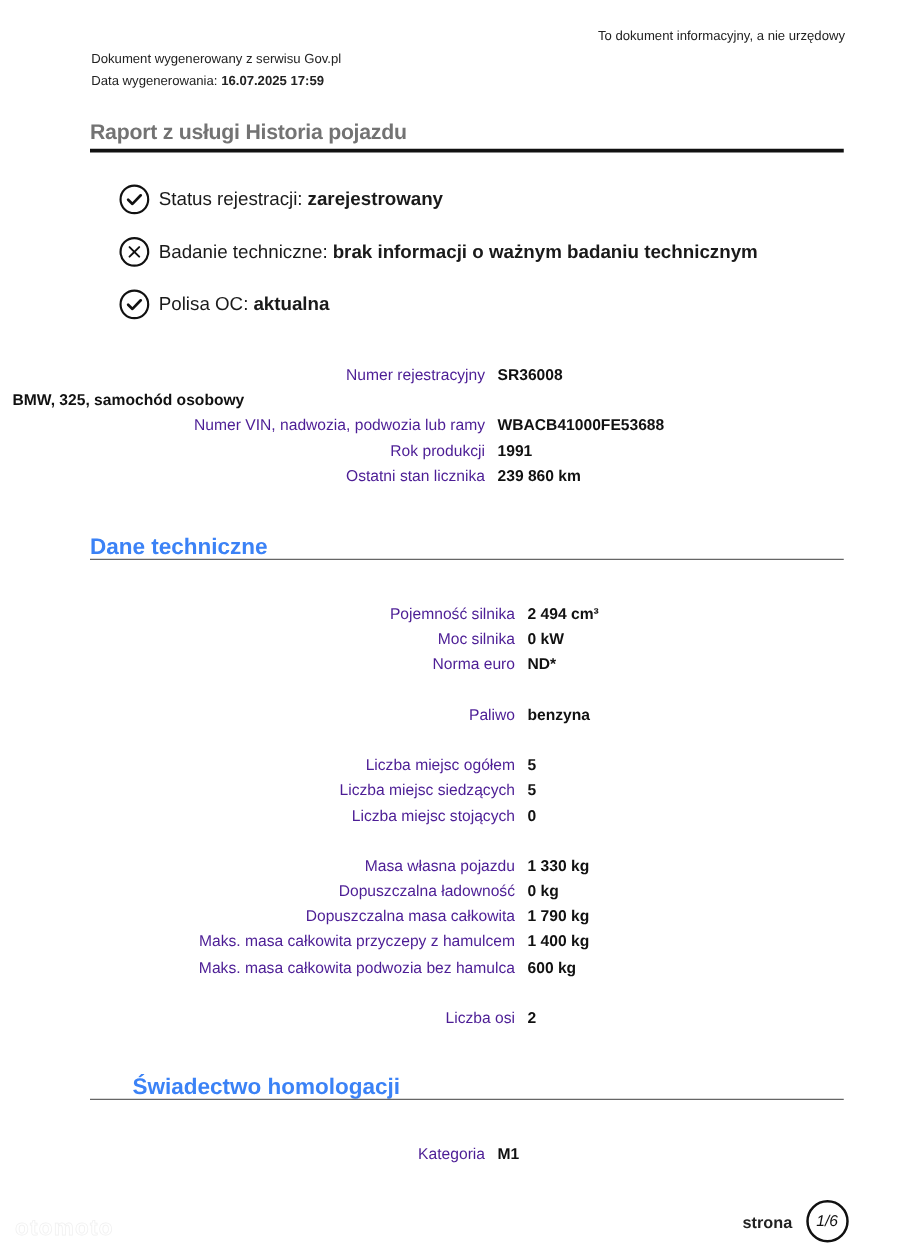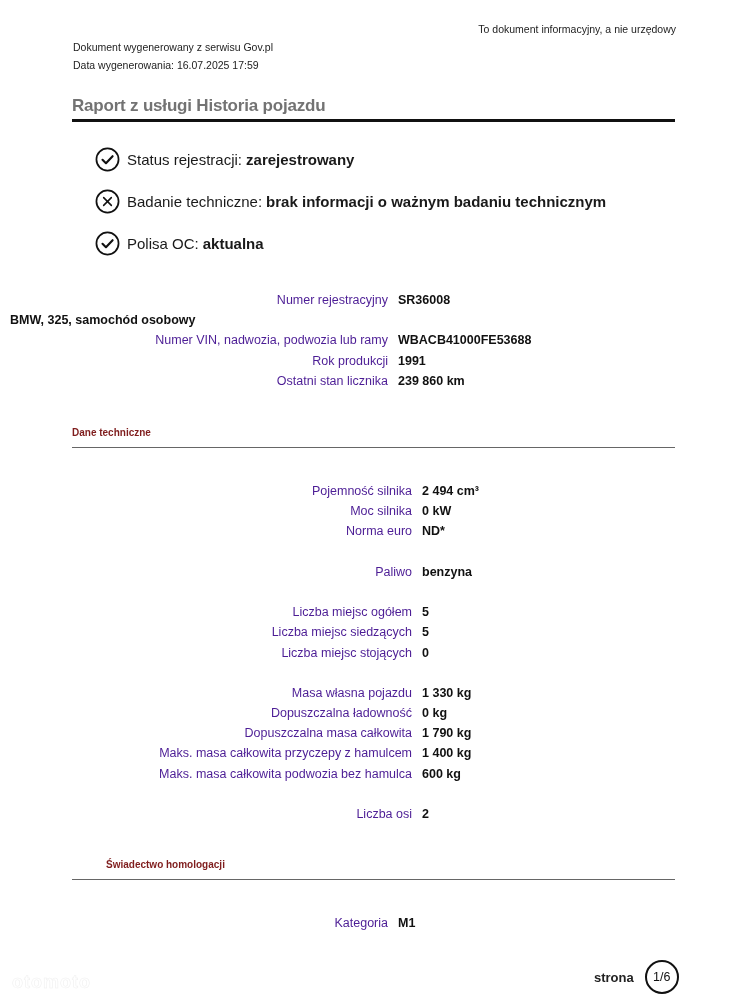--- a/index.html
+++ b/index.html
@@ -1,43 +1,43 @@
 <!DOCTYPE html>
 <html><head>
 <meta charset="utf-8">
 <style>
   html, body { margin: 0; padding: 0; background: #ffffff; }
   body {
     width: 739px; height: 1000px; position: relative; overflow: hidden;
     font-family: "Liberation Sans", "DejaVu Sans", sans-serif; color: #1a1a1a;
   }
   .top-left { position: absolute; left: 73px; top: 20px; font-size: 10.5px; line-height: 18px; color: #222; margin-top: 18px; }
-  .top-left b { font-weight: normal; }
+  .top-left b { font-weight: bold; }
   .top-right { position: absolute; right: 63px; top: 20px; font-size: 10.5px; line-height: 18px; color: #222; }
 
   .title { position: absolute; left: 72px; top: 96px; font-size: 17px; font-weight: bold; letter-spacing: -0.2px; color: #737373; }
   .title-rule { position: absolute; left: 72px; top: 119px; width: 603px; height: 3px; background: #111; }
 
   .status-list { position: absolute; left: 95px; top: 146px; }
   .status-item { display: flex; align-items: center; height: 26px; margin-bottom: 16px; font-size: 15px; }
   .status-item .icon { width: 25px; height: 25px; margin-right: 7px; }
   .status-item b { font-weight: bold; margin-left: 4px; }
 
   .kv { position: absolute; left: 0; width: 739px; font-size: 12.5px; }
   .kv-row { display: flex; height: 20.2px; line-height: 20.2px; }
   .kv-row .k { width: 388px; text-align: right; color: #4c1d95; }
   .kv-row .v { margin-left: 10px; font-weight: bold; color: #111; }
   .gap { height: 20.2px; }
 
-  .section { position: absolute; left: 72px; font-size: 10px; font-weight: bold; color: #7f1d1d; }
+  .section { position: absolute; left: 72px; font-size: 18px; font-weight: bold; color: #3b82f6; }
   .section-rule { position: absolute; left: 72px; width: 603px; height: 1px; background: #666; }
 
   .footer { position: absolute; left: 594px; top: 960px; display: flex; align-items: center; }
   .footer .label { font-size: 13px; color: #222; margin-right: 11px; font-weight: bold; }
-  .footer .page { width: 30px; height: 30px; border: 2.5px solid #111; border-radius: 50%; display: flex; align-items: center; justify-content: center; font-size: 12.5px; color: #111; }
+  .footer .page { width: 30px; height: 30px; border: 2.5px solid #111; border-radius: 50%; display: flex; align-items: center; justify-content: center; font-size: 12.5px; color: #111; font-style: italic; }
 
   .watermark { position: absolute; left: 12px; top: 972px; font-size: 18px; font-weight: bold; color: transparent; -webkit-text-stroke: 0.6px #f0f0f0; letter-spacing: 1px; }
 </style>
 </head>
 <body>
 
 <div class="top-left">
   <div>Dokument wygenerowany z serwisu Gov.pl</div>
   <div>
     <span>Data wygenerowania:</span>

